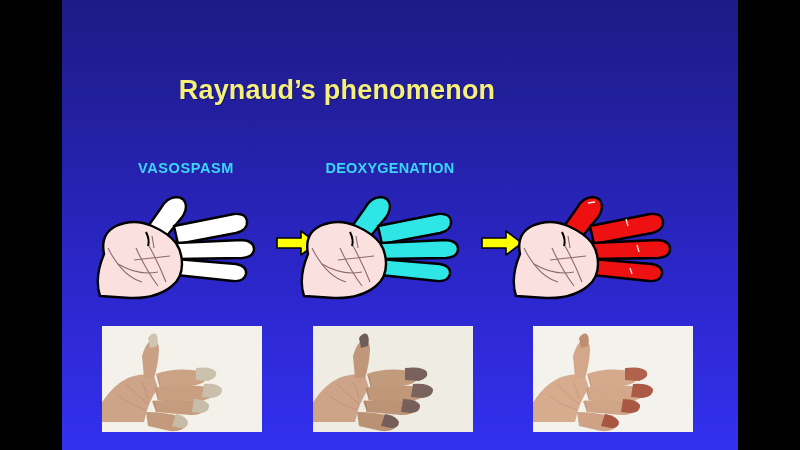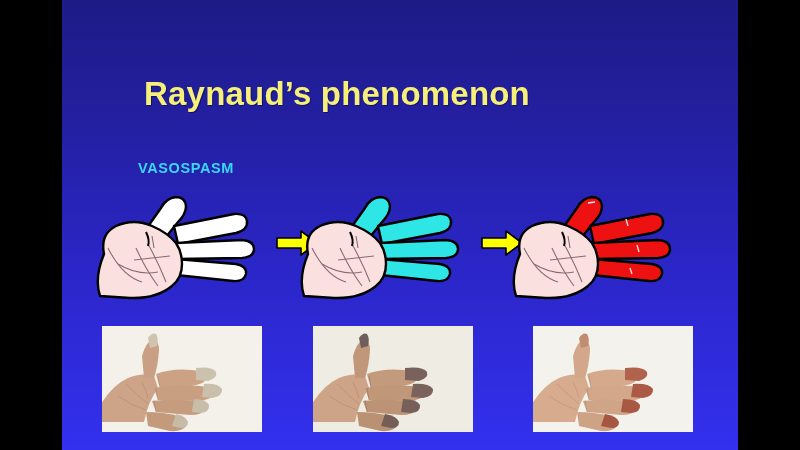--- a/index.html
+++ b/index.html
@@ -38,21 +38,21 @@
   #letterbox-left { left: 0; width: 62px; }
   #letterbox-right { left: 738px; width: 62px; }
 
   #slide-title {
     position: absolute;
     left: 0;
     top: 75px;
     width: 550px;
     text-align: center;
     color: #f6f07a;
-    font-size: 33px;
+    font-size: 27px;
     font-weight: bold;
     letter-spacing: 0.2px;
     text-shadow: 1px 1px 0 #14126a;
     white-space: nowrap;
   }
 
   .stage {
     position: absolute;
     top: 160px;
     width: 200px;
@@ -146,20 +146,21 @@
       </div>
     </div>
 
     <div class="arrow" id="arrow-1">
       <svg width="44" height="30" viewBox="0 0 44 30">
         <path d="M2 10 L26 10 L26 3 L42 15 L26 27 L26 20 L2 20 Z" fill="#ffff00" stroke="#000000" stroke-width="1.6" stroke-linejoin="round"></path>
       </svg>
     </div>
 
     <div class="stage" id="stage-2">
+      <div class="stage-label">DEOXYGENATION</div>
       <div class="hand-wrap">
         <svg class="hand-svg" width="200" height="120" viewBox="0 0 200 120">
           <g stroke="#000000" stroke-width="2.4" stroke-linejoin="round" stroke-linecap="round">
             <path d="M58 46 L75 22 Q80 12 90 11 Q99 11 100 20 Q100 28 92 36 L76 56 Z" fill="#2ee6e6"></path>
             <path d="M88 40 L148 28 Q160 27 161 35 Q162 44 150 47 L92 58 Z" fill="#2ee6e6"></path>
             <path d="M90 57 L156 54 Q168 55 168 63 Q168 71 156 72 L92 73 Z" fill="#2ee6e6"></path>
             <path d="M90 73 L150 78 Q161 80 160 88 Q158 96 147 95 L90 89 Z" fill="#2ee6e6"></path>
             <path d="M18 68 Q14 48 30 40 Q48 32 66 40 Q82 47 90 57 Q96 66 96 78 Q96 92 86 100 Q70 113 44 112 L14 110 Q8 92 18 68 Z" fill="#fbe0e0"></path>
           </g>
           <g stroke="#7a5560" stroke-width="1.1" fill="none" opacity="0.85">

